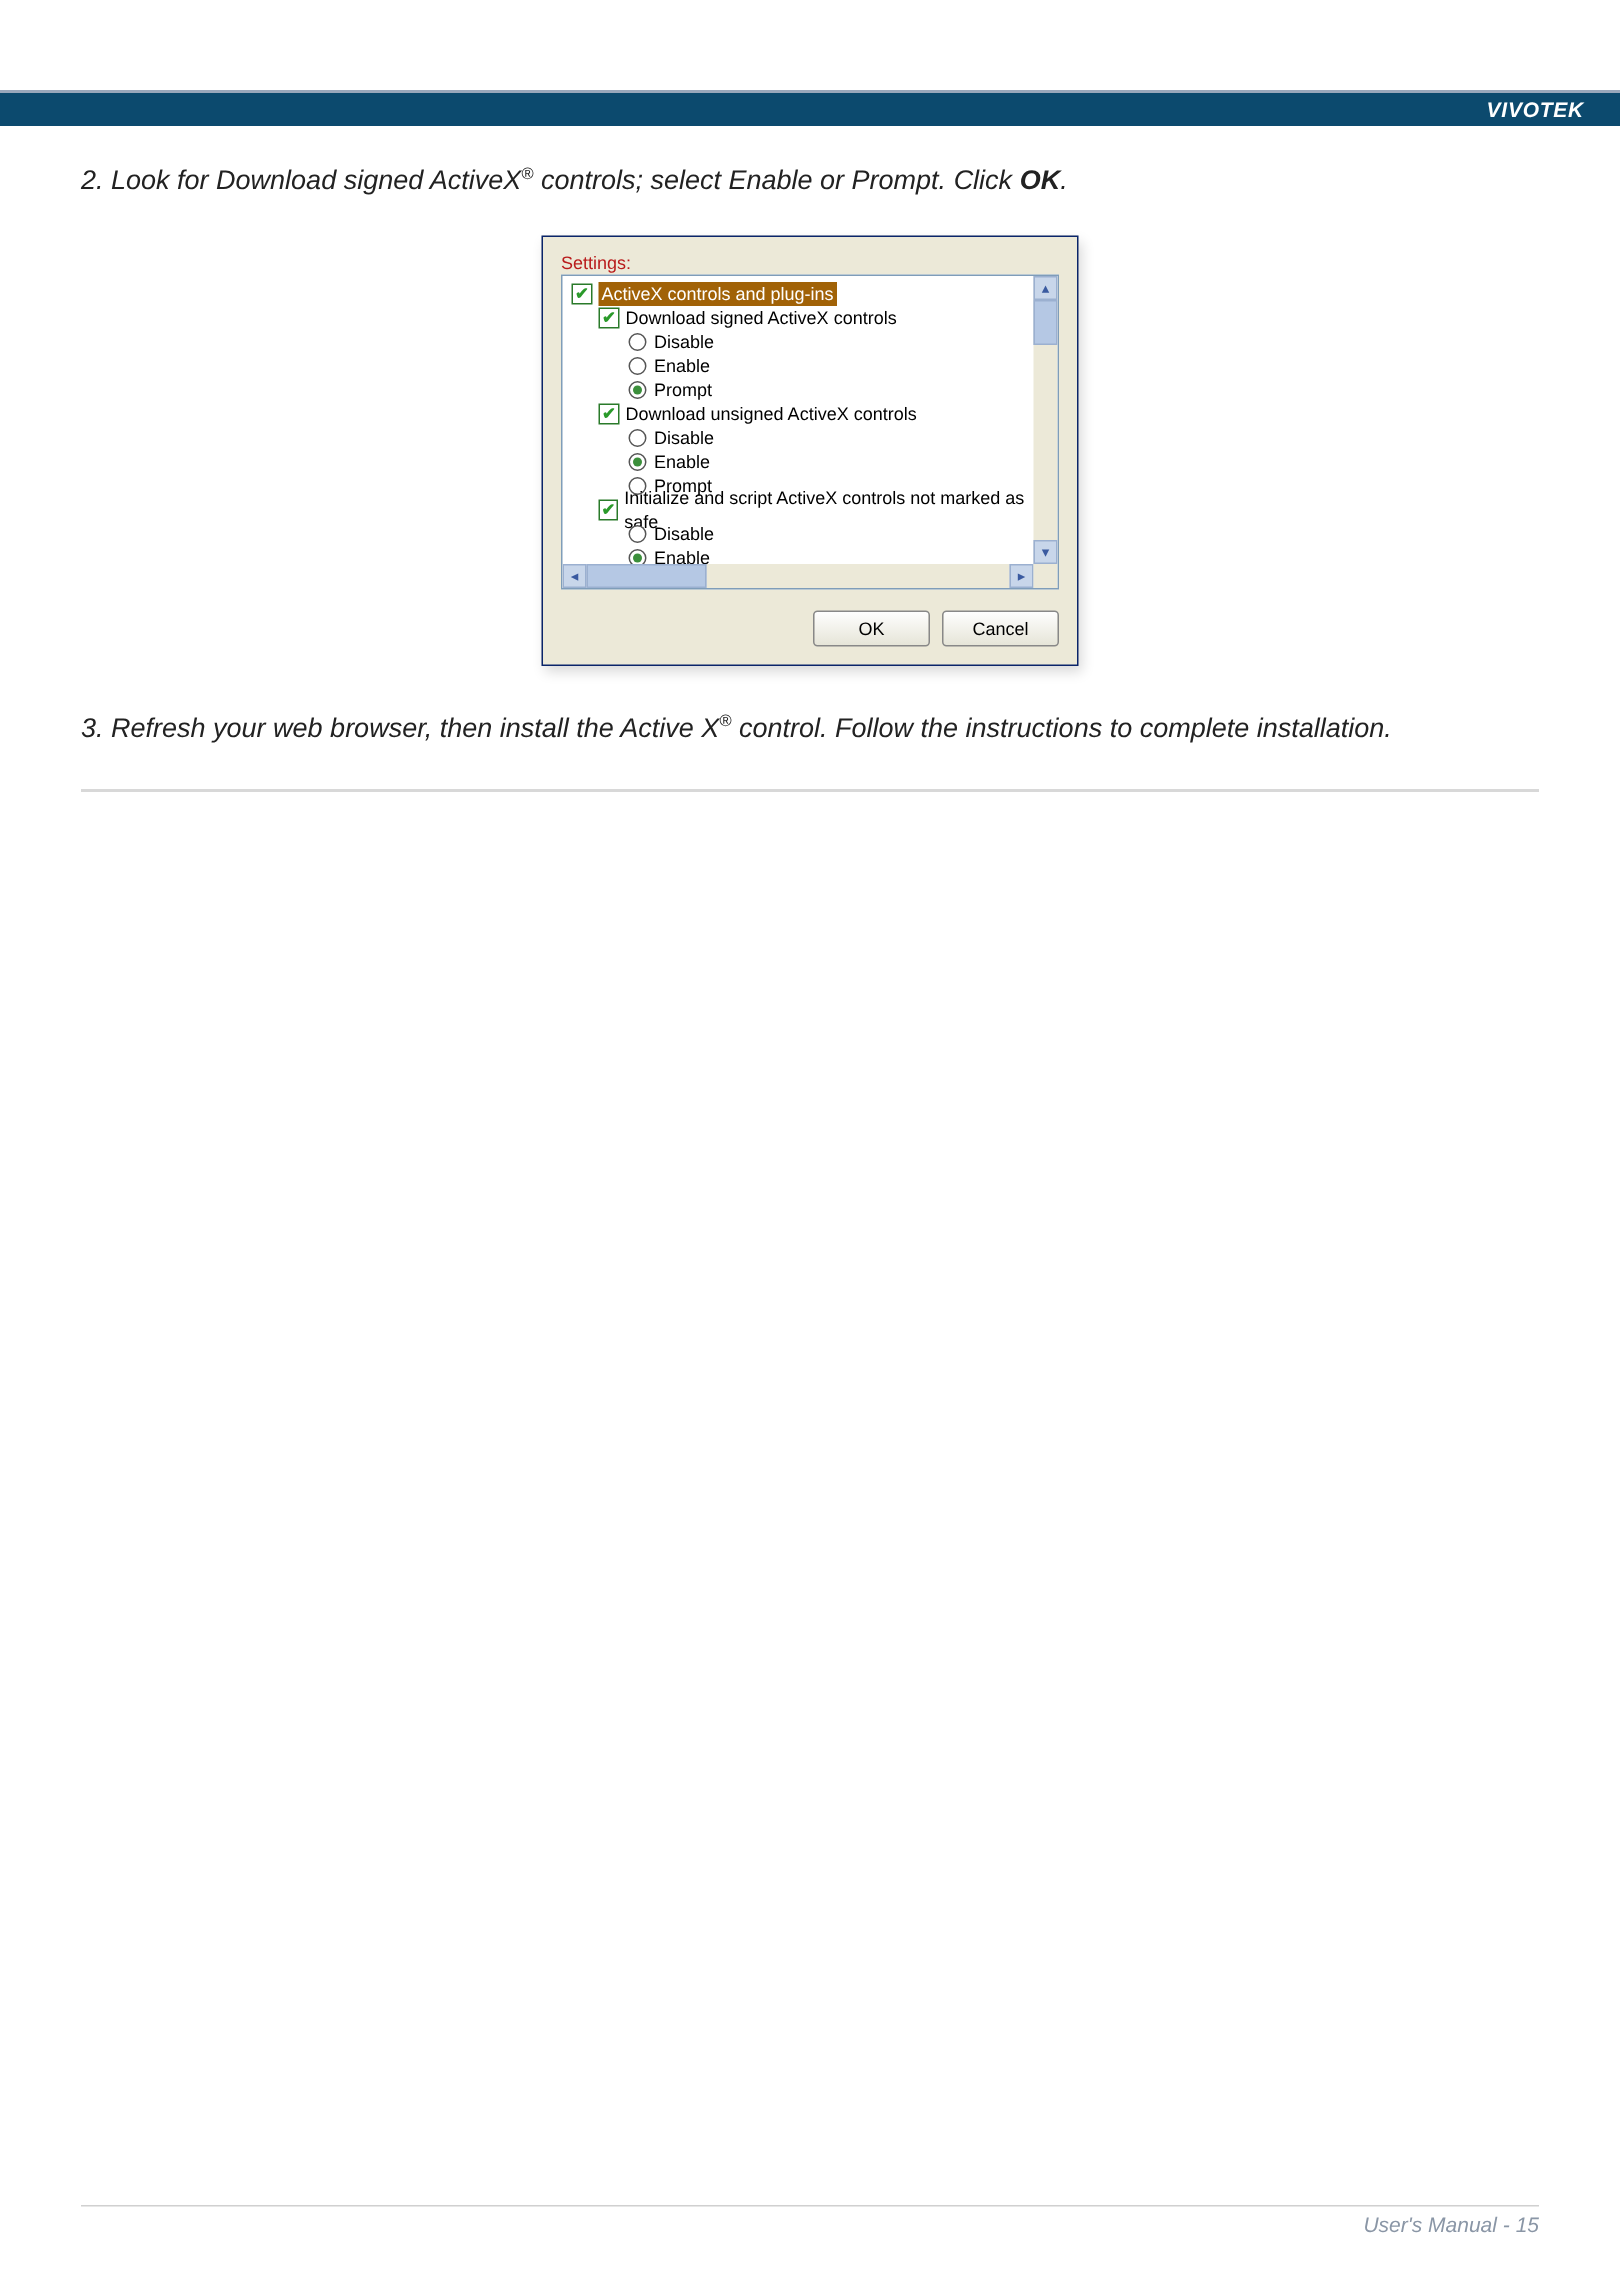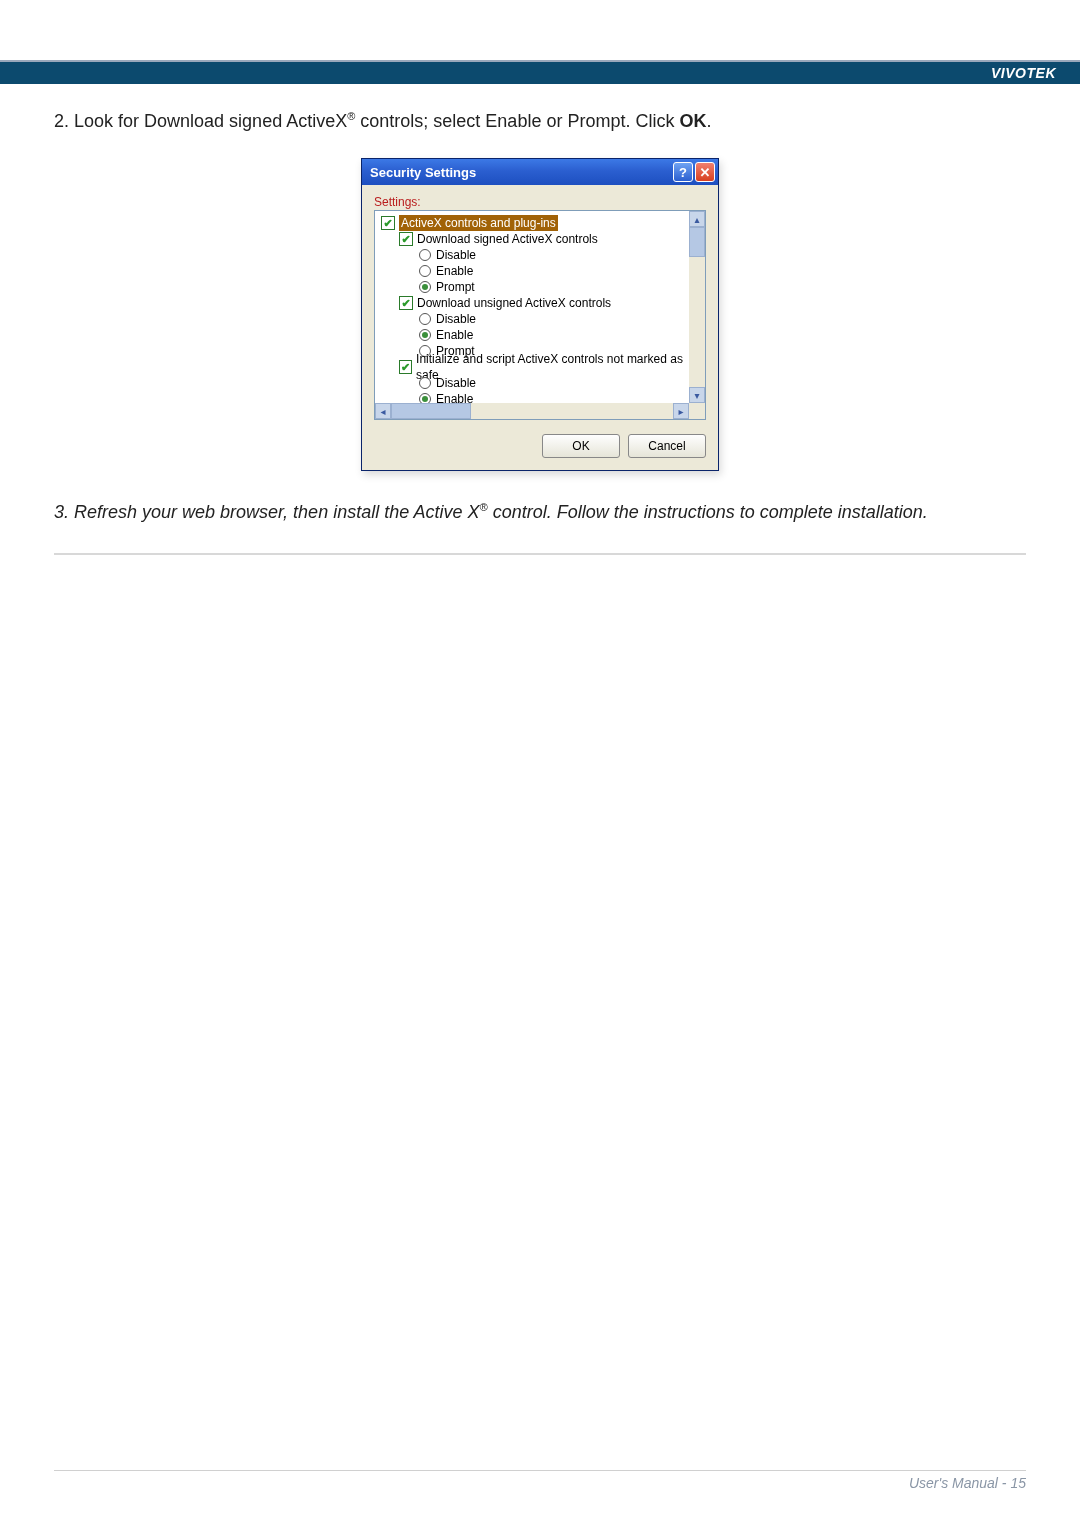--- a/index.html
+++ b/index.html
@@ -29,20 +29,21 @@
     font-size: 14px;
     letter-spacing: 0.5px;
   }
   .content {
     position: absolute;
     top: 110px;
     left: 54px;
     right: 54px;
   }
   .instr-line {
+    font-style: italic;
     font-size: 18px;
     color: #222;
     margin-bottom: 26px;
   }
   .instr-line3 {
     font-style: italic;
     font-size: 18px;
     color: #222;
     margin-top: 28px;
     text-align: justify;
@@ -199,25 +200,20 @@
   <span class="header-brand">VIVOTEK</span>
 </div>
 
 <div class="content">
   <p class="instr-line">
     <span>2. Look for Download signed ActiveX</span><sup class="reg">®</sup><span> controls; select Enable or Prompt. Click </span><span class="bold">OK</span><span>.</span>
   </p>
 
   <div class="dialog-wrap">
     <div class="dialog">
-      <div class="titlebar">
-        <span class="title">Security Settings</span>
-        <span class="titlebar-btn help-btn">?</span>
-        <span class="titlebar-btn close-btn">✕</span>
-      </div>
       <div class="dialog-body">
         <div class="settings-label">Settings:</div>
 
         <div class="tree-box">
           <div class="tree-content">
             <div class="tree-row lvl1">
               <span class="cat-icon">✔</span>
               <span class="highlight">ActiveX controls and plug-ins</span>
             </div>
 

